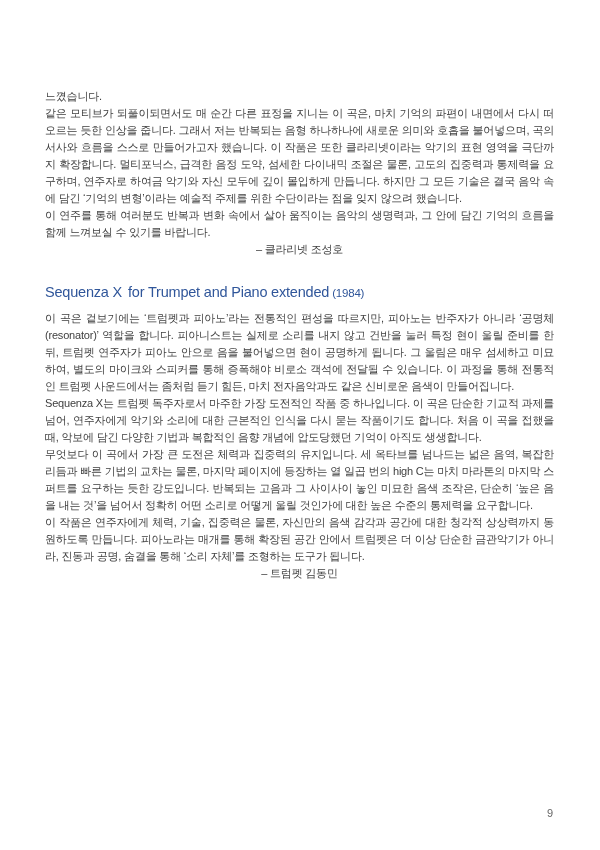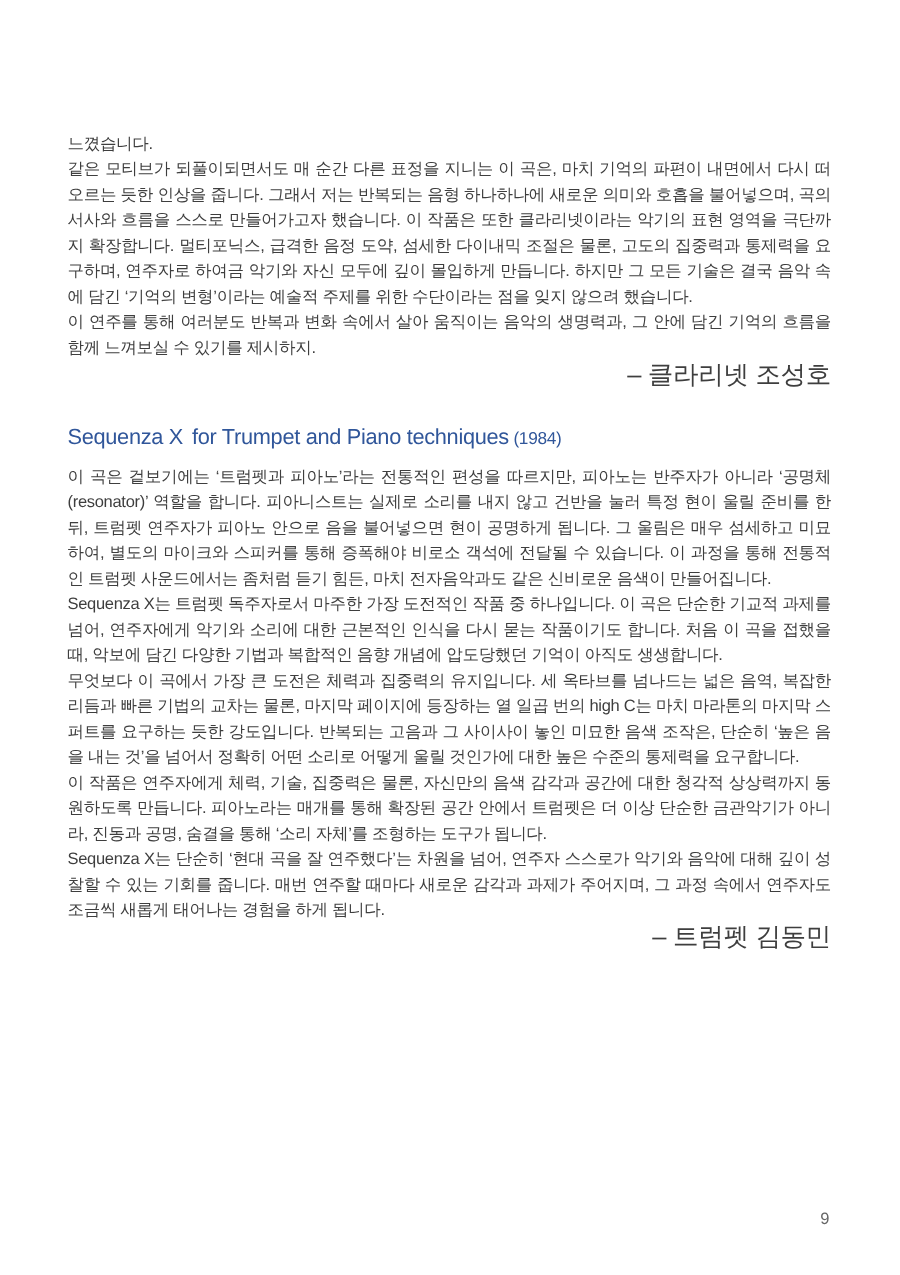--- a/index.html
+++ b/index.html
@@ -25,22 +25,22 @@
     margin: 0;
     text-align: justify;
     font-size: 11px;
     line-height: 17px;
     letter-spacing: -0.2px;
     color: #3e3e3e;
     word-break: normal;
   }
   .signature {
     margin: 0;
-    text-align: right;
-    font-size: 17px;
+    text-align: center;
+    font-size: 11px;
     line-height: 17px;
     letter-spacing: -0.2px;
     color: #3e3e3e;
   }
   .section-heading {
     margin: 25px 0 8px 0;
     color: #30569a;
     font-size: 14.5px;
     line-height: 18px;
     letter-spacing: -0.2px;
@@ -68,32 +68,31 @@
 </style>
 </head>
 <body>
 
 <div class="page">
   <div class="content">
 
     <div class="body-text">
         <p>느꼈습니다.</p>
         <p>같은 모티브가 되풀이되면서도 매 순간 다른 표정을 지니는 이 곡은, 마치 기억의 파편이 내면에서 다시 떠오르는 듯한 인상을 줍니다. 그래서 저는 반복되는 음형 하나하나에 새로운 의미와 호흡을 불어넣으며, 곡의 서사와 흐름을 스스로 만들어가고자 했습니다. 이 작품은 또한 클라리넷이라는 악기의 표현 영역을 극단까지 확장합니다. 멀티포닉스, 급격한 음정 도약, 섬세한 다이내믹 조절은 물론, 고도의 집중력과 통제력을 요구하며, 연주자로 하여금 악기와 자신 모두에 깊이 몰입하게 만듭니다. 하지만 그 모든 기술은 결국 음악 속에 담긴 ‘기억의 변형’이라는 예술적 주제를 위한 수단이라는 점을 잊지 않으려 했습니다.</p>
-        <p>이 연주를 통해 여러분도 반복과 변화 속에서 살아 움직이는 음악의 생명력과, 그 안에 담긴 기억의 흐름을 함께 느껴보실 수 있기를 제시하지.</p>
+        <p>이 연주를 통해 여러분도 반복과 변화 속에서 살아 움직이는 음악의 생명력과, 그 안에 담긴 기억의 흐름을 함께 느껴보실 수 있기를 바랍니다.</p>
       </div>
     <p class="signature">– 클라리넷 조성호</p>
 
     <h2 class="section-heading">
-      <span class="title">Sequenza X</span><span class="subtitle">for Trumpet and Piano techniques</span><span class="year">(1984)</span>
+      <span class="title">Sequenza X</span><span class="subtitle">for Trumpet and Piano extended</span><span class="year">(1984)</span>
     </h2>
     <div class="body-text">
         <p>이 곡은 겉보기에는 ‘트럼펫과 피아노’라는 전통적인 편성을 따르지만, 피아노는 반주자가 아니라 ‘공명체(resonator)’ 역할을 합니다. 피아니스트는 실제로 소리를 내지 않고 건반을 눌러 특정 현이 울릴 준비를 한 뒤, 트럼펫 연주자가 피아노 안으로 음을 불어넣으면 현이 공명하게 됩니다. 그 울림은 매우 섬세하고 미묘하여, 별도의 마이크와 스피커를 통해 증폭해야 비로소 객석에 전달될 수 있습니다. 이 과정을 통해 전통적인 트럼펫 사운드에서는 좀처럼 듣기 힘든, 마치 전자음악과도 같은 신비로운 음색이 만들어집니다.</p>
         <p>Sequenza X는 트럼펫 독주자로서 마주한 가장 도전적인 작품 중 하나입니다. 이 곡은 단순한 기교적 과제를 넘어, 연주자에게 악기와 소리에 대한 근본적인 인식을 다시 묻는 작품이기도 합니다. 처음 이 곡을 접했을 때, 악보에 담긴 다양한 기법과 복합적인 음향 개념에 압도당했던 기억이 아직도 생생합니다.</p>
         <p>무엇보다 이 곡에서 가장 큰 도전은 체력과 집중력의 유지입니다. 세 옥타브를 넘나드는 넓은 음역, 복잡한 리듬과 빠른 기법의 교차는 물론, 마지막 페이지에 등장하는 열 일곱 번의 high C는 마치 마라톤의 마지막 스퍼트를 요구하는 듯한 강도입니다. 반복되는 고음과 그 사이사이 놓인 미묘한 음색 조작은, 단순히 ‘높은 음을 내는 것’을 넘어서 정확히 어떤 소리로 어떻게 울릴 것인가에 대한 높은 수준의 통제력을 요구합니다.</p>
         <p>이 작품은 연주자에게 체력, 기술, 집중력은 물론, 자신만의 음색 감각과 공간에 대한 청각적 상상력까지 동원하도록 만듭니다. 피아노라는 매개를 통해 확장된 공간 안에서 트럼펫은 더 이상 단순한 금관악기가 아니라, 진동과 공명, 숨결을 통해 ‘소리 자체’를 조형하는 도구가 됩니다.</p>
-        <p>Sequenza X는 단순히 ‘현대 곡을 잘 연주했다’는 차원을 넘어, 연주자 스스로가 악기와 음악에 대해 깊이 성찰할 수 있는 기회를 줍니다. 매번 연주할 때마다 새로운 감각과 과제가 주어지며, 그 과정 속에서 연주자도 조금씩 새롭게 태어나는 경험을 하게 됩니다.</p>
       </div>
     <p class="signature">– 트럼펫 김동민</p>
 
   </div>
 
   <div class="page-number">9</div>
 </div>
 
 </body></html>

